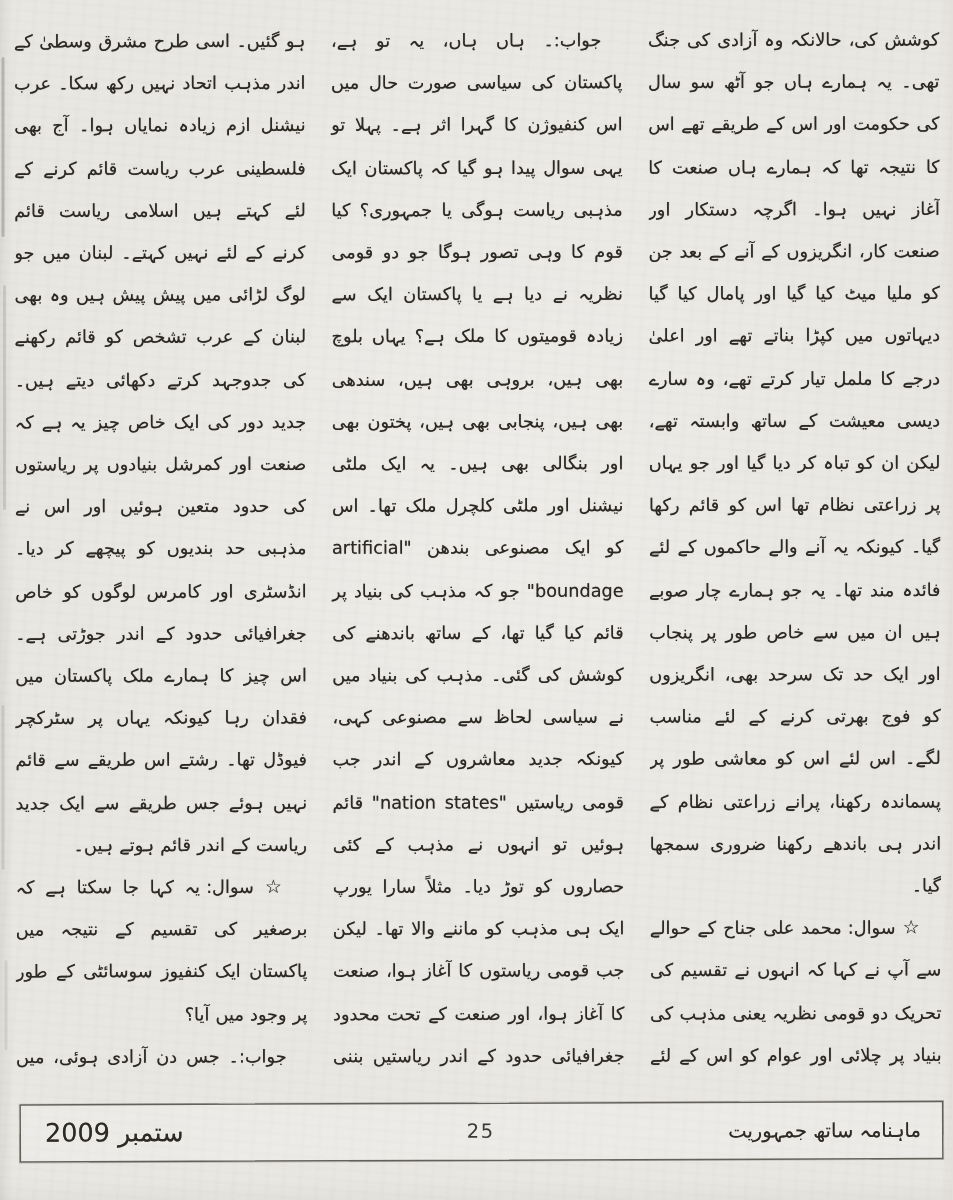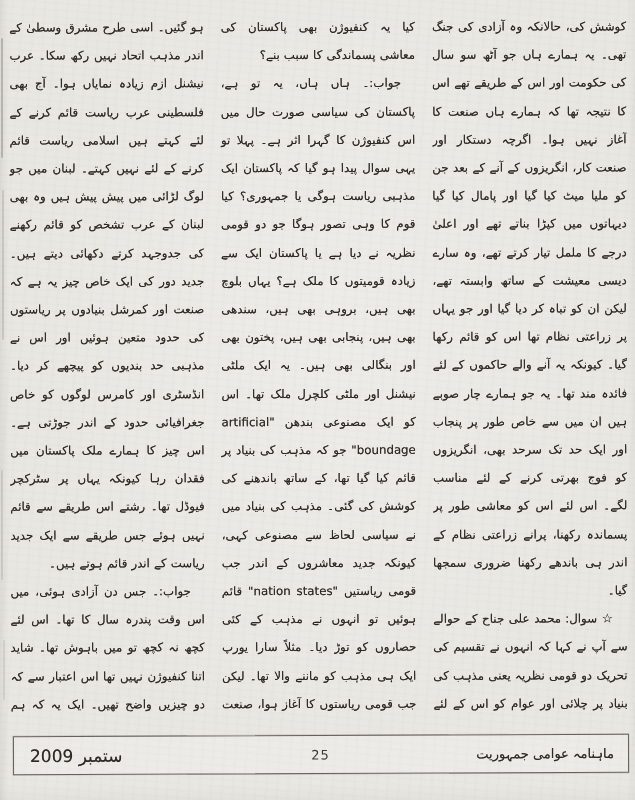--- a/index.html
+++ b/index.html
@@ -80,27 +80,27 @@
   <div class="edge e2"></div>
   <div class="edge e3"></div>
   <div class="edge e4"></div>
 
   <main class="columns">
     <section class="col">
         <p class="block body">کوشش کی، حالانکہ وہ آزادی کی جنگ تھی۔ یہ ہمارے ہاں جو آٹھ سو سال کی حکومت اور اس کے طریقے تھے اس کا نتیجہ تھا کہ ہمارے ہاں صنعت کا آغاز نہیں ہوا۔ اگرچہ دستکار اور صنعت کار، انگریزوں کے آنے کے بعد جن کو ملیا میٹ کیا گیا اور پامال کیا گیا دیہاتوں میں کپڑا بناتے تھے اور اعلیٰ درجے کا ململ تیار کرتے تھے، وہ سارے دیسی معیشت کے ساتھ وابستہ تھے، لیکن ان کو تباہ کر دیا گیا اور جو یہاں پر زراعتی نظام تھا اس کو قائم رکھا گیا۔ کیونکہ یہ آنے والے حاکموں کے لئے فائدہ مند تھا۔ یہ جو ہمارے چار صوبے ہیں ان میں سے خاص طور پر پنجاب اور ایک حد تک سرحد بھی، انگریزوں کو فوج بھرتی کرنے کے لئے مناسب لگے۔ اس لئے اس کو معاشی طور پر پسماندہ رکھنا، پرانے زراعتی نظام کے اندر ہی باندھے رکھنا ضروری سمجھا گیا۔</p>
         <p class="block question"><span class="star">☆ </span>سوال: محمد علی جناح کے حوالے سے آپ نے کہا کہ انہوں نے تقسیم کی تحریک دو قومی نظریہ یعنی مذہب کی بنیاد پر چلائی اور عوام کو اس کے لئے تیار کیا، لیکن آزادی سے تین روز پہلے آئین ساز اسمبلی میں جمہوری بنیادوں پر آئین کا اعلان کر دیا۔ لامحالہ یہ عوام کے سامنے ایک کنفیوژن لا کھڑا کیا گیا۔ یہ کنفیوژن اس طرح اور آگے بڑھا کہ 11 اگست کی تقریر کے بعد محمد علی جناح نے پھر کئی دفعہ اسلام کا بطور آئین زندگی کا پرچار کیا۔</p>
       </section>
     <section class="col">
-        <p class="block body">کیا یہ کنفیوژن بھی پاکستان کی معاشی پسماندگی کا سبب بنے؟</p>
         <p class="block answer">جواب:۔ ہاں ہاں، یہ تو ہے، پاکستان کی سیاسی صورت حال میں اس کنفیوژن کا گہرا اثر ہے۔ پہلا تو یہی سوال پیدا ہو گیا کہ پاکستان ایک مذہبی ریاست ہوگی یا جمہوری؟ کیا قوم کا وہی تصور ہوگا جو دو قومی نظریہ نے دیا ہے یا پاکستان ایک سے زیادہ قومیتوں کا ملک ہے؟ یہاں بلوچ بھی ہیں، بروہی بھی ہیں، سندھی بھی ہیں، پنجابی بھی ہیں، پختون بھی اور بنگالی بھی ہیں۔ یہ ایک ملٹی نیشنل اور ملٹی کلچرل ملک تھا۔ اس کو ایک مصنوعی بندھن "artificial boundage" جو کہ مذہب کی بنیاد پر قائم کیا گیا تھا، کے ساتھ باندھنے کی کوشش کی گئی۔ مذہب کی بنیاد میں نے سیاسی لحاظ سے مصنوعی کہی، کیونکہ جدید معاشروں کے اندر جب قومی ریاستیں "nation states" قائم ہوئیں تو انہوں نے مذہب کے کئی حصاروں کو توڑ دیا۔ مثلاً سارا یورپ ایک ہی مذہب کو ماننے والا تھا۔ لیکن جب قومی ریاستوں کا آغاز ہوا، صنعت کا آغاز ہوا، اور صنعت کے تحت محدود جغرافیائی حدود کے اندر ریاستیں بننی شروع ہوئیں تو ان کی لیڈرشپ نے مذہب کی بنیاد پر ایک دوسرے کے ساتھ تعلقات قائم نہیں کئے۔ بے شمار آزاد ریاستیں ایک یورپ کے اندر قائم</p>
       </section>
     <section class="col">
         <p class="block body">ہو گئیں۔ اسی طرح مشرق وسطیٰ کے اندر مذہب اتحاد نہیں رکھ سکا۔ عرب نیشنل ازم زیادہ نمایاں ہوا۔ آج بھی فلسطینی عرب ریاست قائم کرنے کے لئے کہتے ہیں اسلامی ریاست قائم کرنے کے لئے نہیں کہتے۔ لبنان میں جو لوگ لڑائی میں پیش پیش ہیں وہ بھی لبنان کے عرب تشخص کو قائم رکھنے کی جدوجہد کرتے دکھائی دیتے ہیں۔ جدید دور کی ایک خاص چیز یہ ہے کہ صنعت اور کمرشل بنیادوں پر ریاستوں کی حدود متعین ہوئیں اور اس نے مذہبی حد بندیوں کو پیچھے کر دیا۔ انڈسٹری اور کامرس لوگوں کو خاص جغرافیائی حدود کے اندر جوڑتی ہے۔ اس چیز کا ہمارے ملک پاکستان میں فقدان رہا کیونکہ یہاں پر سٹرکچر فیوڈل تھا۔ رشتے اس طریقے سے قائم نہیں ہوئے جس طریقے سے ایک جدید ریاست کے اندر قائم ہوتے ہیں۔</p>
+        <p class="block question"><span class="star">☆ </span>سوال: یہ کہا جا سکتا ہے کہ برصغیر کی تقسیم کے نتیجہ میں پاکستان ایک کنفیوز سوسائٹی کے طور پر وجود میں آیا؟</p>
         <p class="block answer">جواب:۔ جس دن آزادی ہوئی، میں اس وقت پندرہ سال کا تھا۔ اس لئے کچھ نہ کچھ تو میں باہوش تھا۔ شاید اتنا کنفیوژن نہیں تھا اس اعتبار سے کہ دو چیزیں واضح تھیں۔ ایک یہ کہ ہم آزاد ہو گئے ہیں۔ آزادی خود ایک مثبت عنصر ہے۔ لیکن اس اعتبار سے یقیناً کنفیوژن تھا کہ ہم نے آزادی سے پہلے</p>
       </section>
   </main>
 
   <footer class="footer-box">
-    <span class="mag">ماہنامہ عوامی جمہوریت</span>
+    <span class="mag">ماہنامہ ساتھ جمہوریت</span>
     <span class="pnum">25</span>
     <span class="date">ستمبر 2009</span>
   </footer>
 </div>
 
 </body></html>

